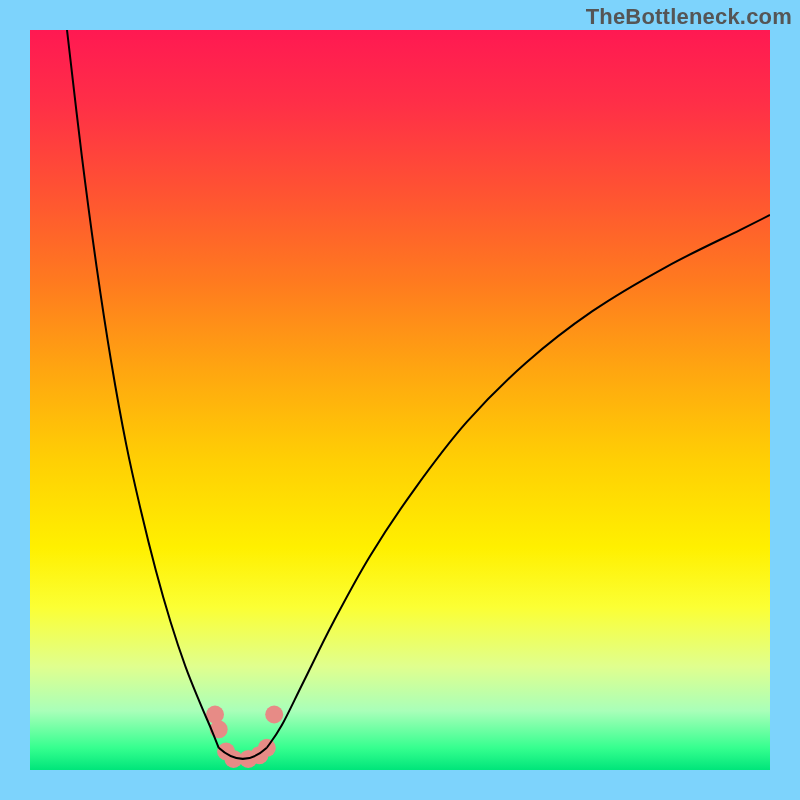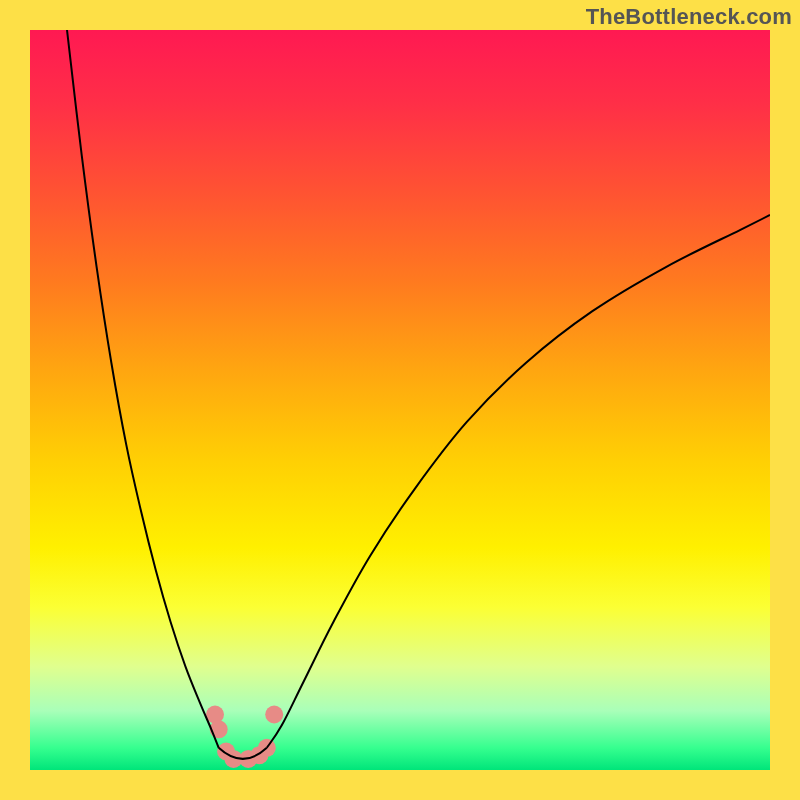--- a/index.html
+++ b/index.html
@@ -8,21 +8,21 @@
     width: 800px;
     height: 800px;
     overflow: hidden;
     background: #000;
     font-family: Arial, Helvetica, sans-serif;
   }
   .frame {
     position: relative;
     width: 800px;
     height: 800px;
-    background: #fde047;
+    background: #7dd3fc;
   }
   .plot {
     position: absolute;
     left: 30px;
     top: 30px;
     width: 740px;
     height: 740px;
     background: linear-gradient(to bottom,
       #ff1952 0%,
       #ff2f47 10%,

